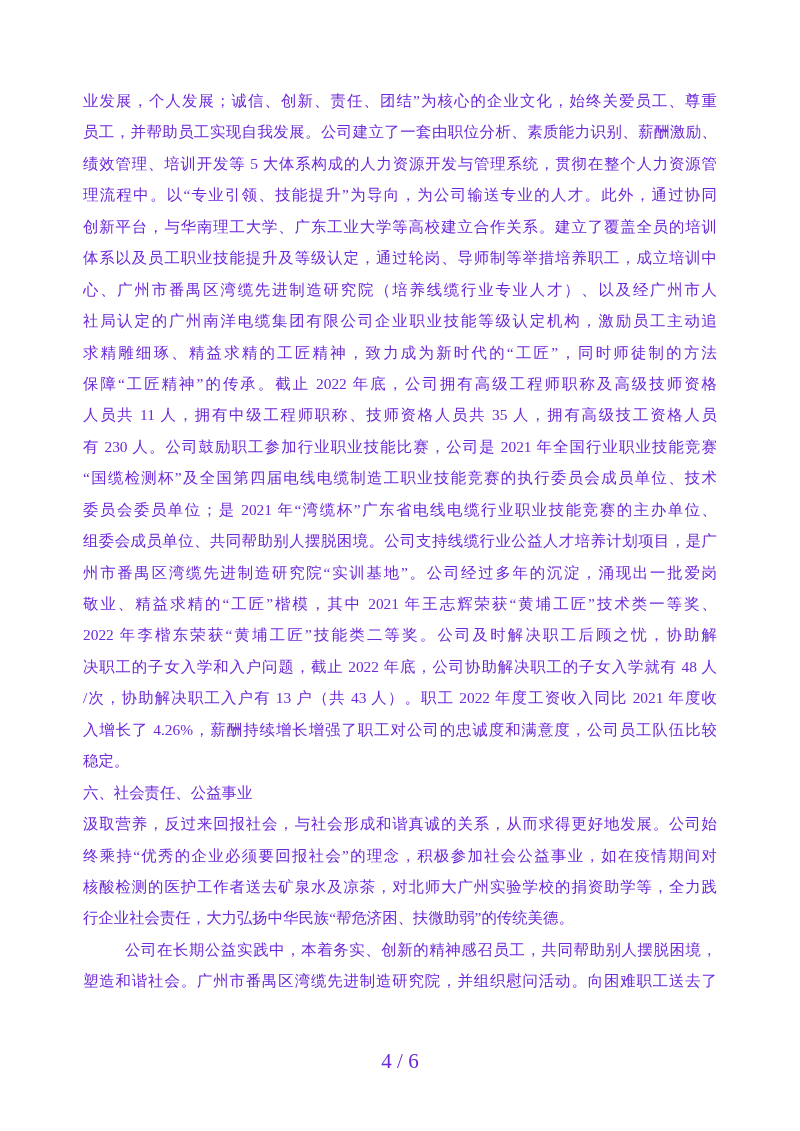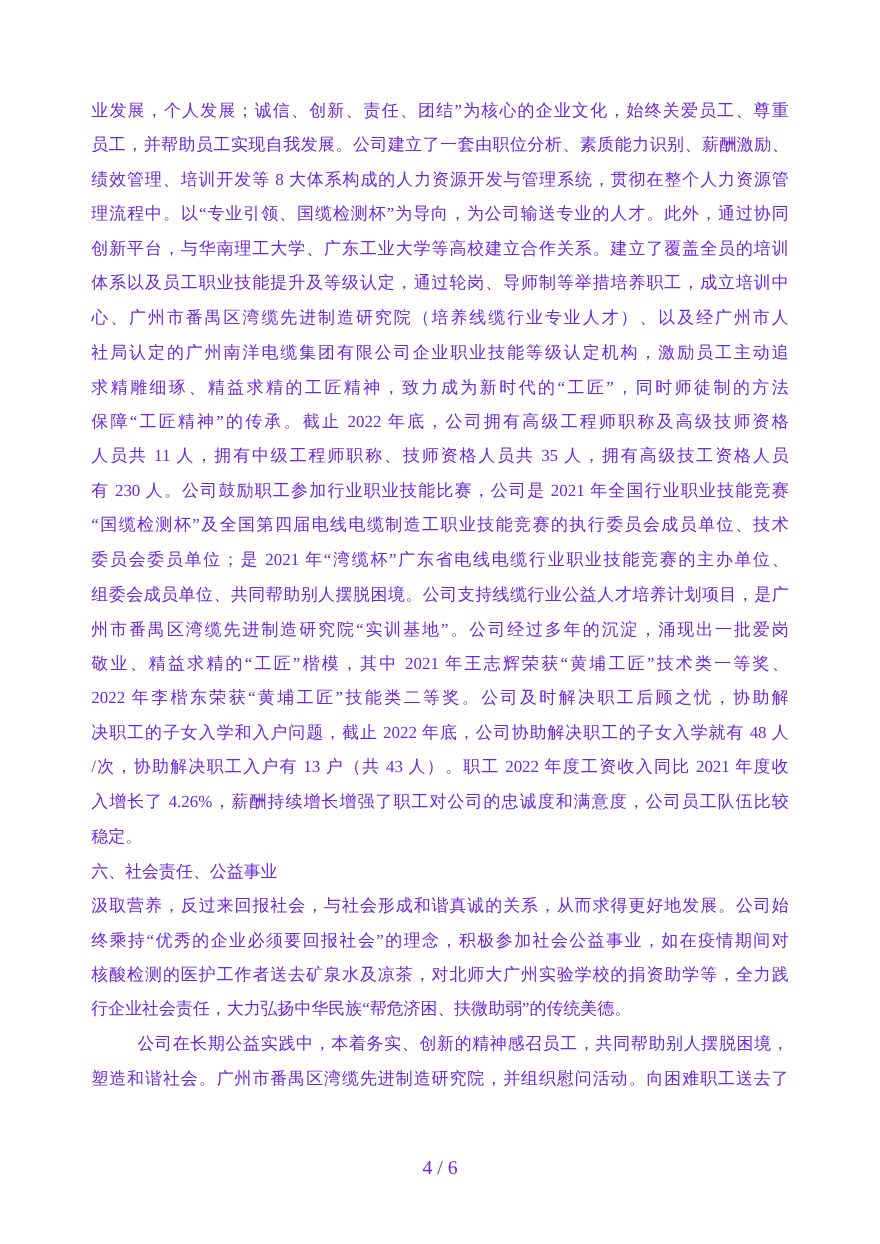--- a/index.html
+++ b/index.html
@@ -45,35 +45,35 @@
     text-align-last: left;
     height: 31.45px;
     overflow: hidden;
   }
   .footer {
     position: absolute;
     left: 0;
     top: 1051px;
     width: 800px;
     text-align: center;
-    font-size: 18px;
+    font-size: 21px;
     line-height: 20px;
   }
 </style>
 </head>
 <body>
 
 <div class="page">
   <div class="text-col">
 
     <div>
       <div class="ln">业发展，个人发展；诚信、创新、责任、团结”为核心的企业文化，始终关爱员工、尊重</div>
       <div class="ln">员工，并帮助员工实现自我发展。公司建立了一套由职位分析、素质能力识别、薪酬激励、</div>
-      <div class="ln">绩效管理、培训开发等 8 大体系构成的人力资源开发与管理系统，贯彻在整个人力资源管</div>
-      <div class="ln">理流程中。以“专业引领、国缆检测杯”为导向，为公司输送专业的人才。此外，通过协同</div>
+      <div class="ln">绩效管理、培训开发等 5 大体系构成的人力资源开发与管理系统，贯彻在整个人力资源管</div>
+      <div class="ln">理流程中。以“专业引领、技能提升”为导向，为公司输送专业的人才。此外，通过协同</div>
       <div class="ln">创新平台，与华南理工大学、广东工业大学等高校建立合作关系。建立了覆盖全员的培训</div>
       <div class="ln">体系以及员工职业技能提升及等级认定，通过轮岗、导师制等举措培养职工，成立培训中</div>
       <div class="ln">心、广州市番禺区湾缆先进制造研究院（培养线缆行业专业人才）、以及经广州市人</div>
       <div class="ln">社局认定的广州南洋电缆集团有限公司企业职业技能等级认定机构，激励员工主动追</div>
       <div class="ln">求精雕细琢、精益求精的工匠精神，致力成为新时代的“工匠”，同时师徒制的方法</div>
       <div class="ln">保障“工匠精神”的传承。截止 2022 年底，公司拥有高级工程师职称及高级技师资格</div>
       <div class="ln">人员共 11 人，拥有中级工程师职称、技师资格人员共 35 人，拥有高级技工资格人员</div>
       <div class="ln">有 230 人。公司鼓励职工参加行业职业技能比赛，公司是 2021 年全国行业职业技能竞赛</div>
       <div class="ln">“国缆检测杯”及全国第四届电线电缆制造工职业技能竞赛的执行委员会成员单位、技术</div>
       <div class="ln">委员会委员单位；是 2021 年“湾缆杯”广东省电线电缆行业职业技能竞赛的主办单位、</div>

